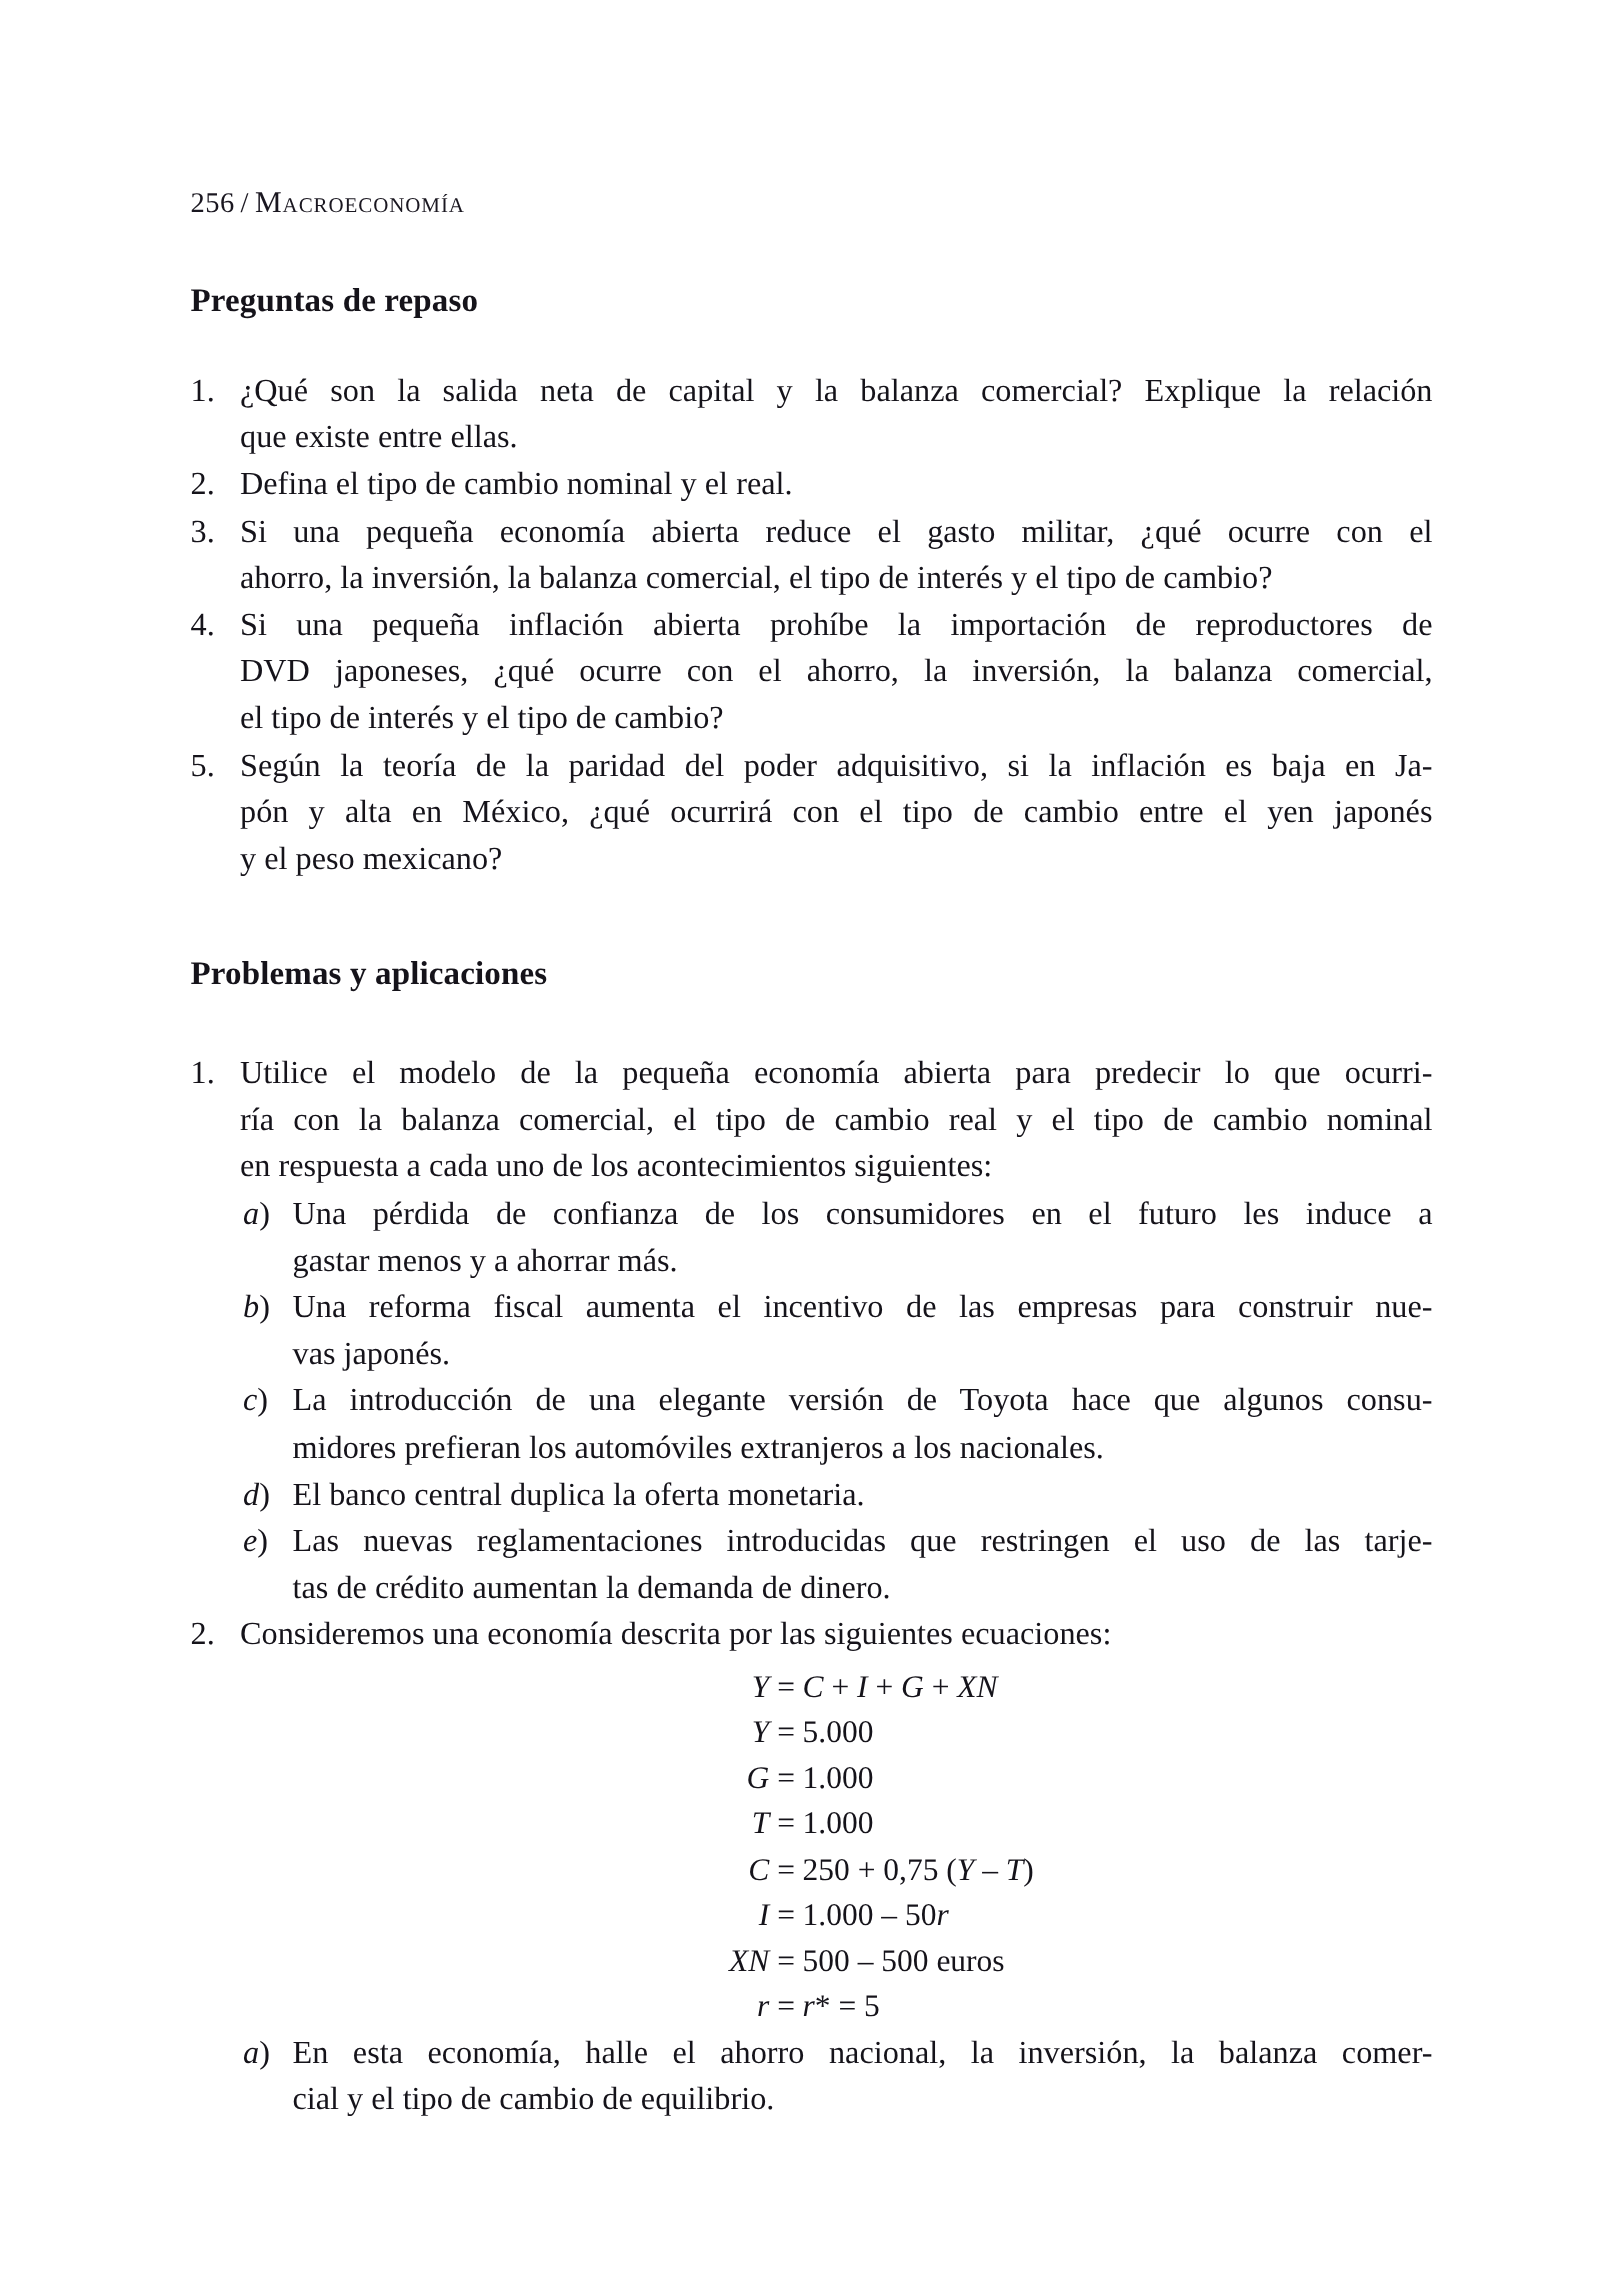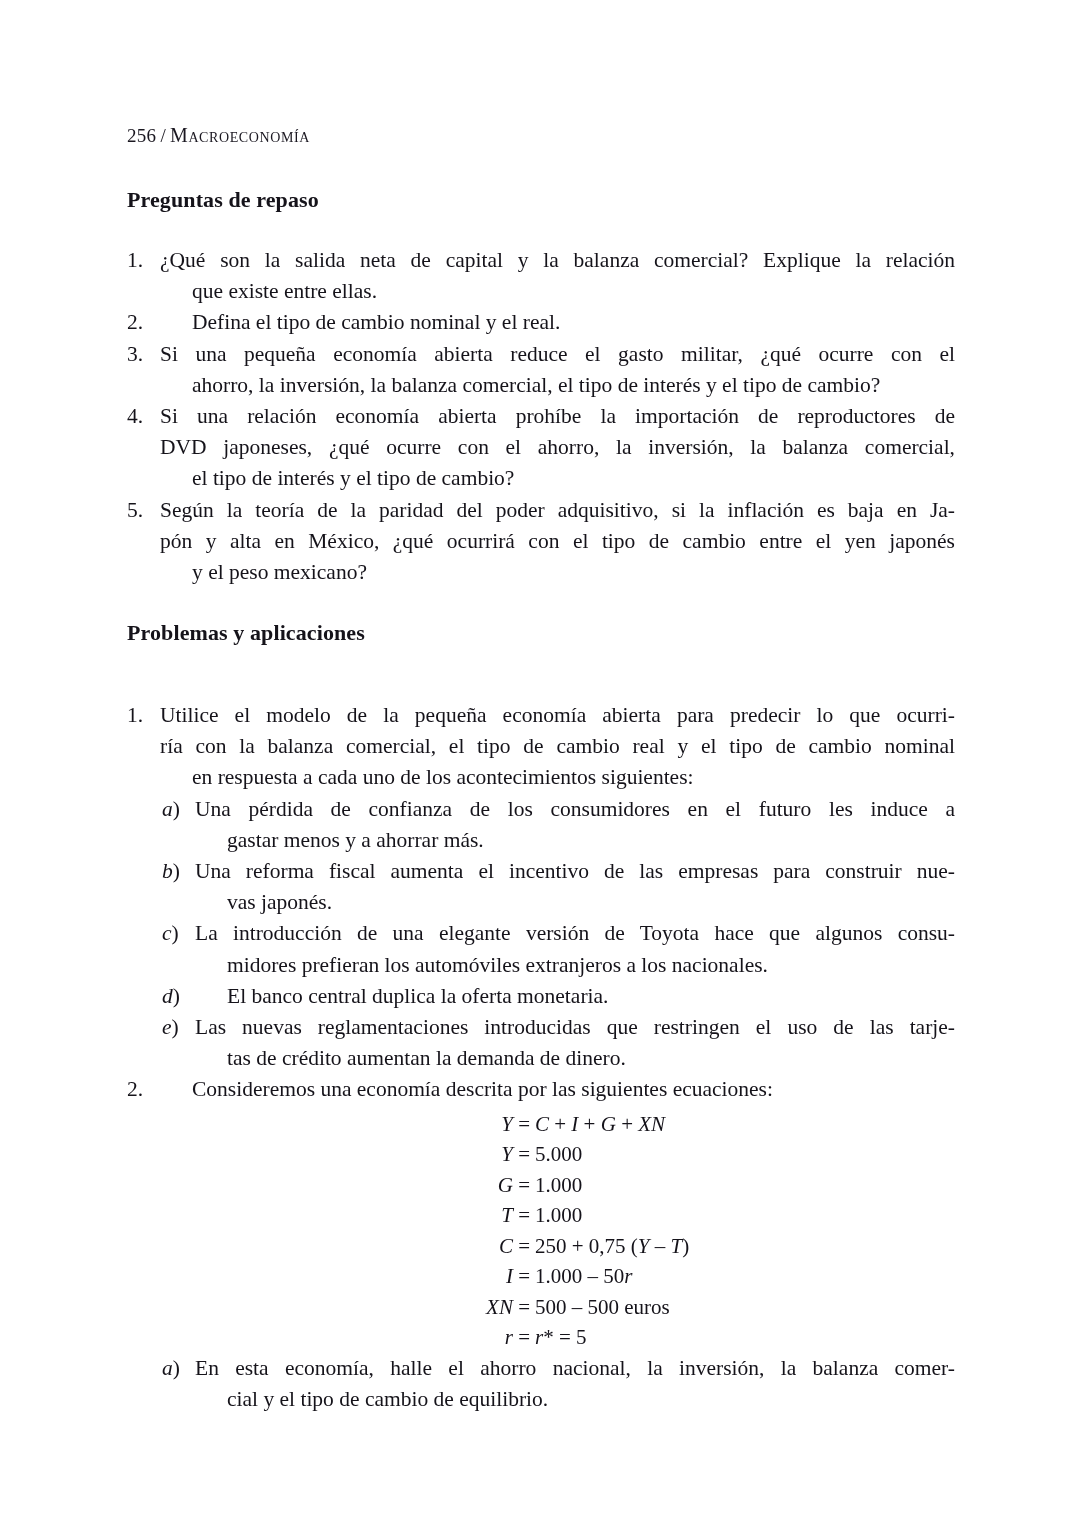--- a/index.html
+++ b/index.html
@@ -39,21 +39,21 @@
   
   .section-heading {
     position: absolute;
     left: 127px;
     font-weight: bold;
     font-size: 22px;
     letter-spacing: 0.1px;
     white-space: nowrap;
   }
   #heading-preguntas { top: 187px; }
-  #heading-problemas { top: 620px; }
+  #heading-problemas { top: 636px; }
 
   
   .olist {
     position: absolute;
     left: 127px;
     width: 828px;
   }
   #list-preguntas { top: 245px; }
   #list-problemas { top: 700px; }
 
@@ -106,21 +106,20 @@
   
   .ln {
     display: block;
     text-align: justify;
     text-align-last: justify;
     white-space: nowrap;
   }
   .ln.last {
     text-align: center;
     text-align-last: left;
-    margin-left: 32px;
   }
 
   
   .equations {
     position: relative;
     margin: 3px 0 0 0;
     padding: 0;
   }
   .eq {
     display: block;
@@ -170,21 +169,21 @@
       <div class="litem">
         <span class="marker">3.</span>
         <span class="itext">
           <span class="ln">Si una pequeña economía abierta reduce el gasto militar, ¿qué ocurre con el</span>
           <span class="ln last">ahorro, la inversión, la balanza comercial, el tipo de interés y el tipo de cambio?</span>
         </span>
       </div>
       <div class="litem">
         <span class="marker">4.</span>
         <span class="itext">
-          <span class="ln">Si una relación economía abierta prohíbe la importación de reproductores de</span>
+          <span class="ln">Si una pequeña inflación abierta prohíbe la importación de reproductores de</span>
           <span class="ln">DVD japoneses, ¿qué ocurre con el ahorro, la inversión, la balanza comercial,</span>
           <span class="ln last">el tipo de interés y el tipo de cambio?</span>
         </span>
       </div>
       <div class="litem">
         <span class="marker">5.</span>
         <span class="itext">
           <span class="ln">Según la teoría de la paridad del poder adquisitivo, si la inflación es baja en Ja-</span>
           <span class="ln">pón y alta en México, ¿qué ocurrirá con el tipo de cambio entre el yen japonés</span>
           <span class="ln last">y el peso mexicano?</span>

